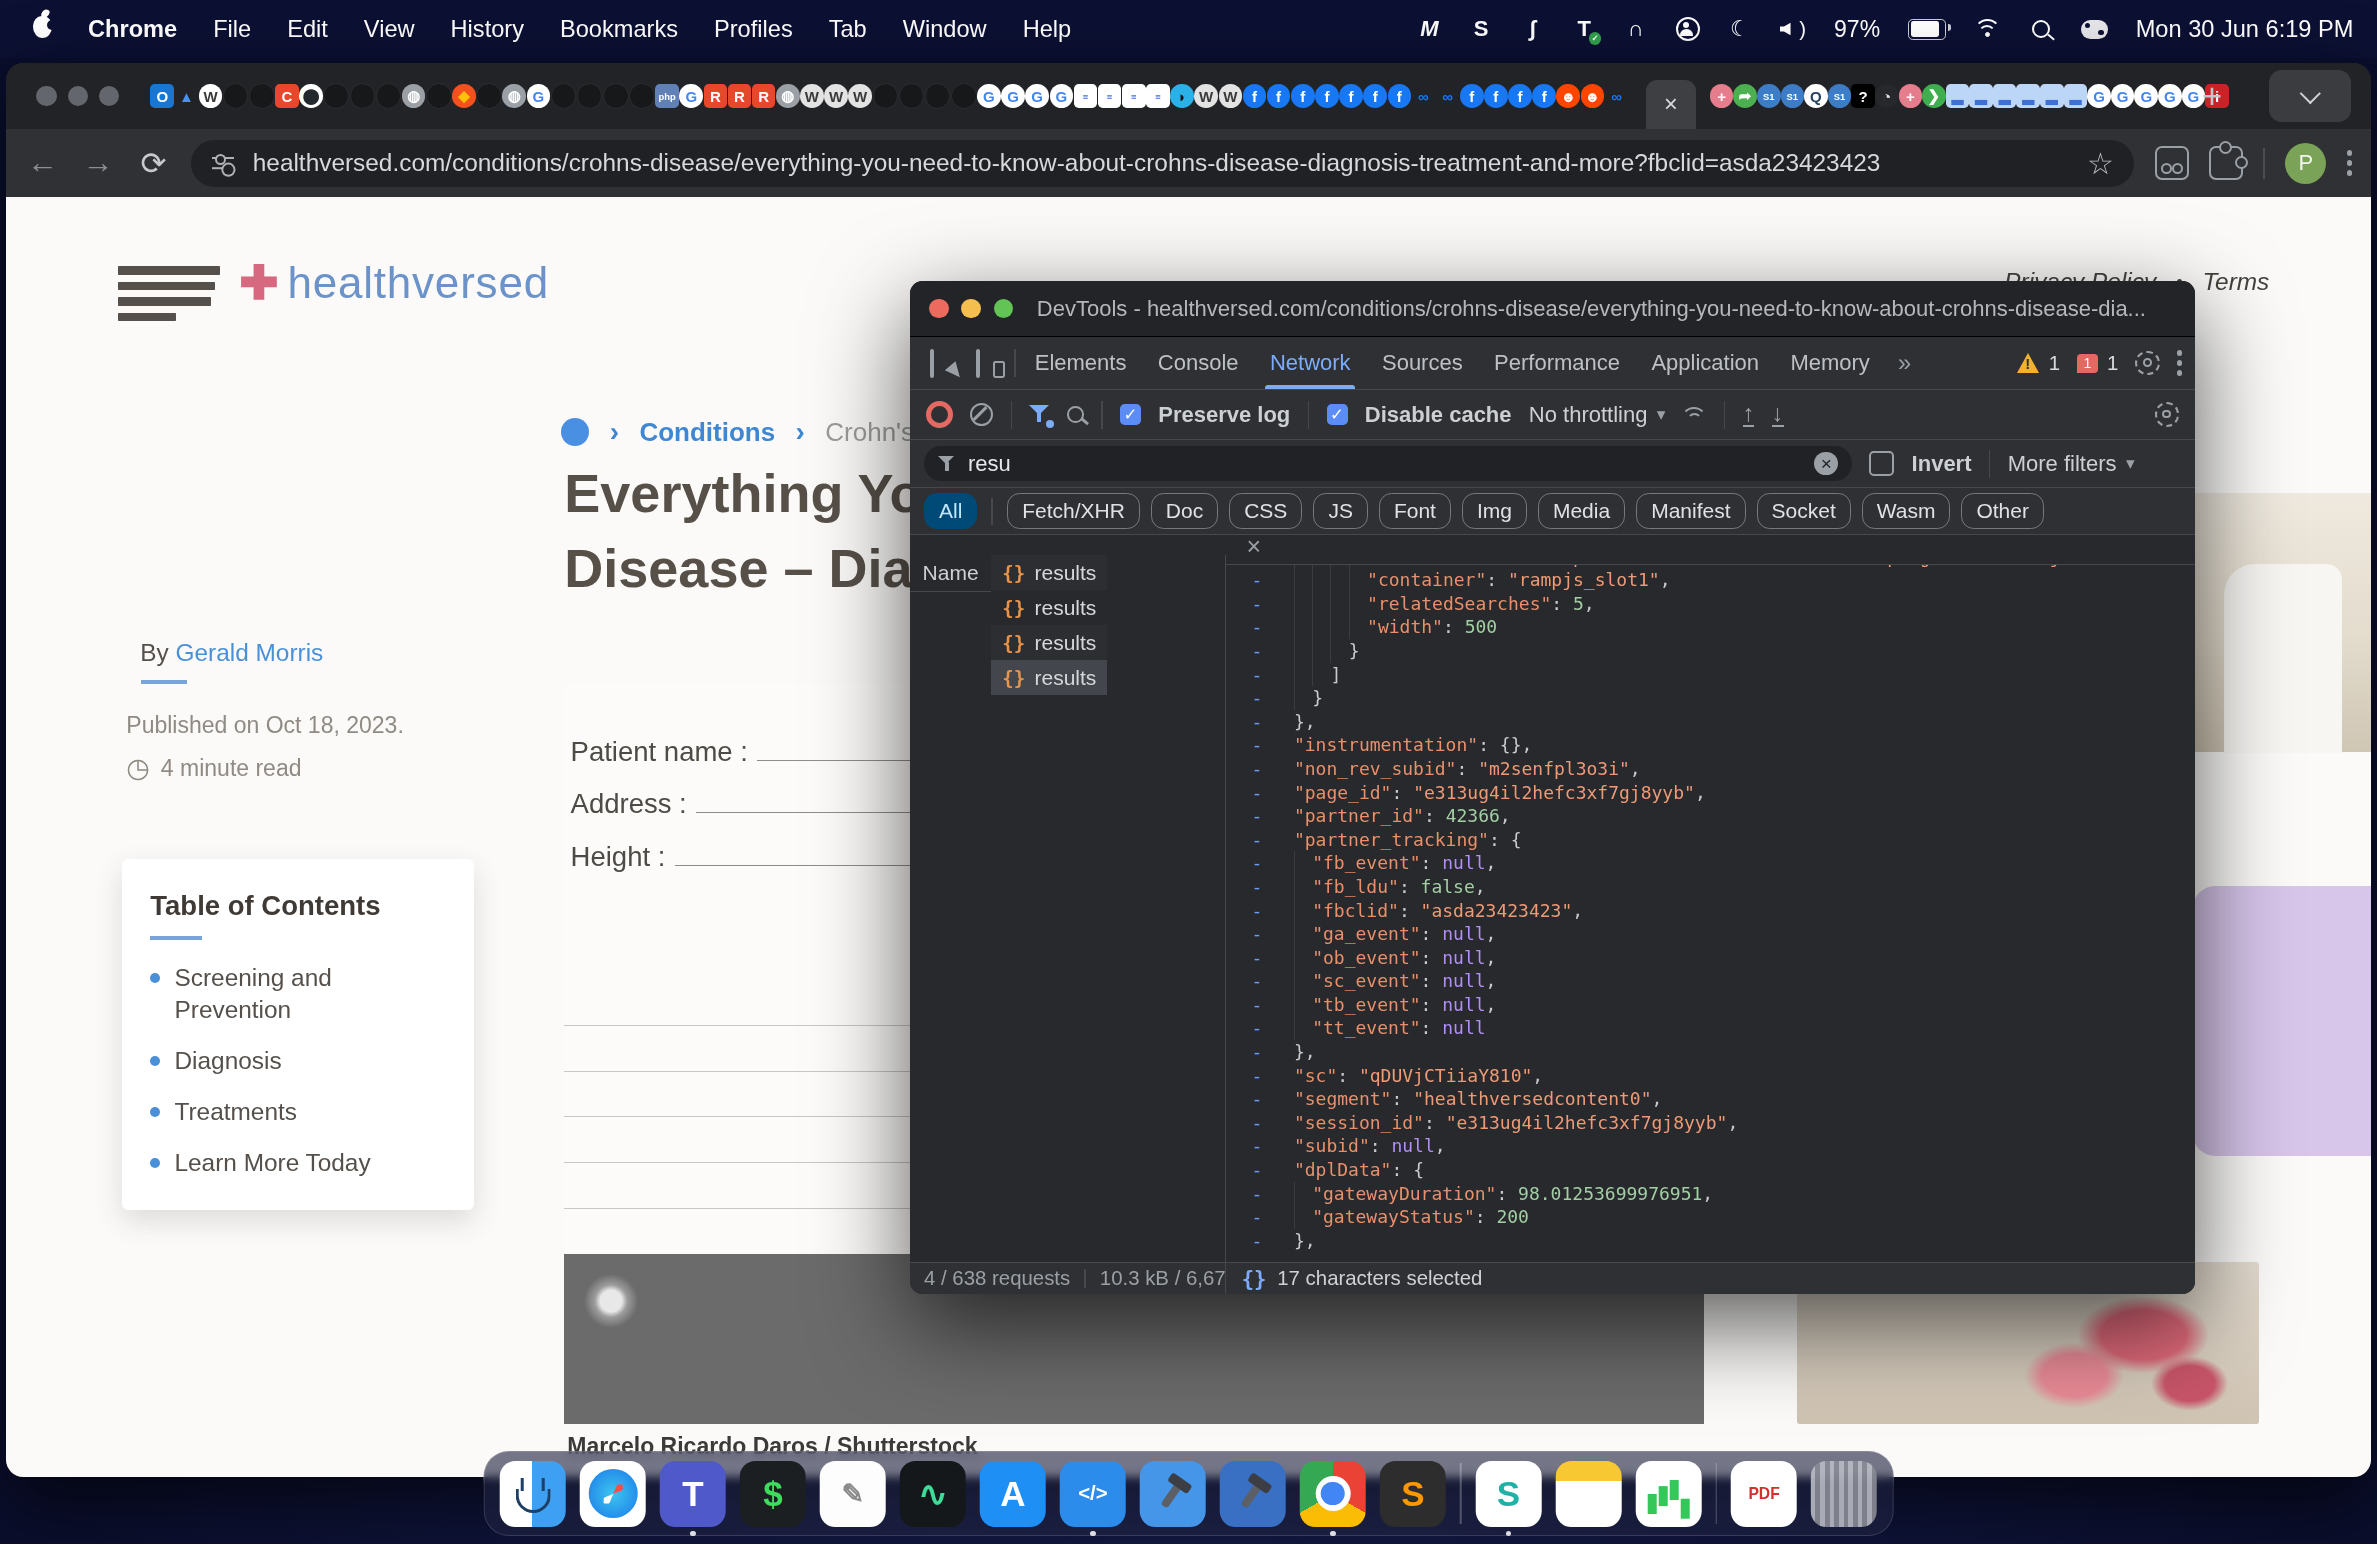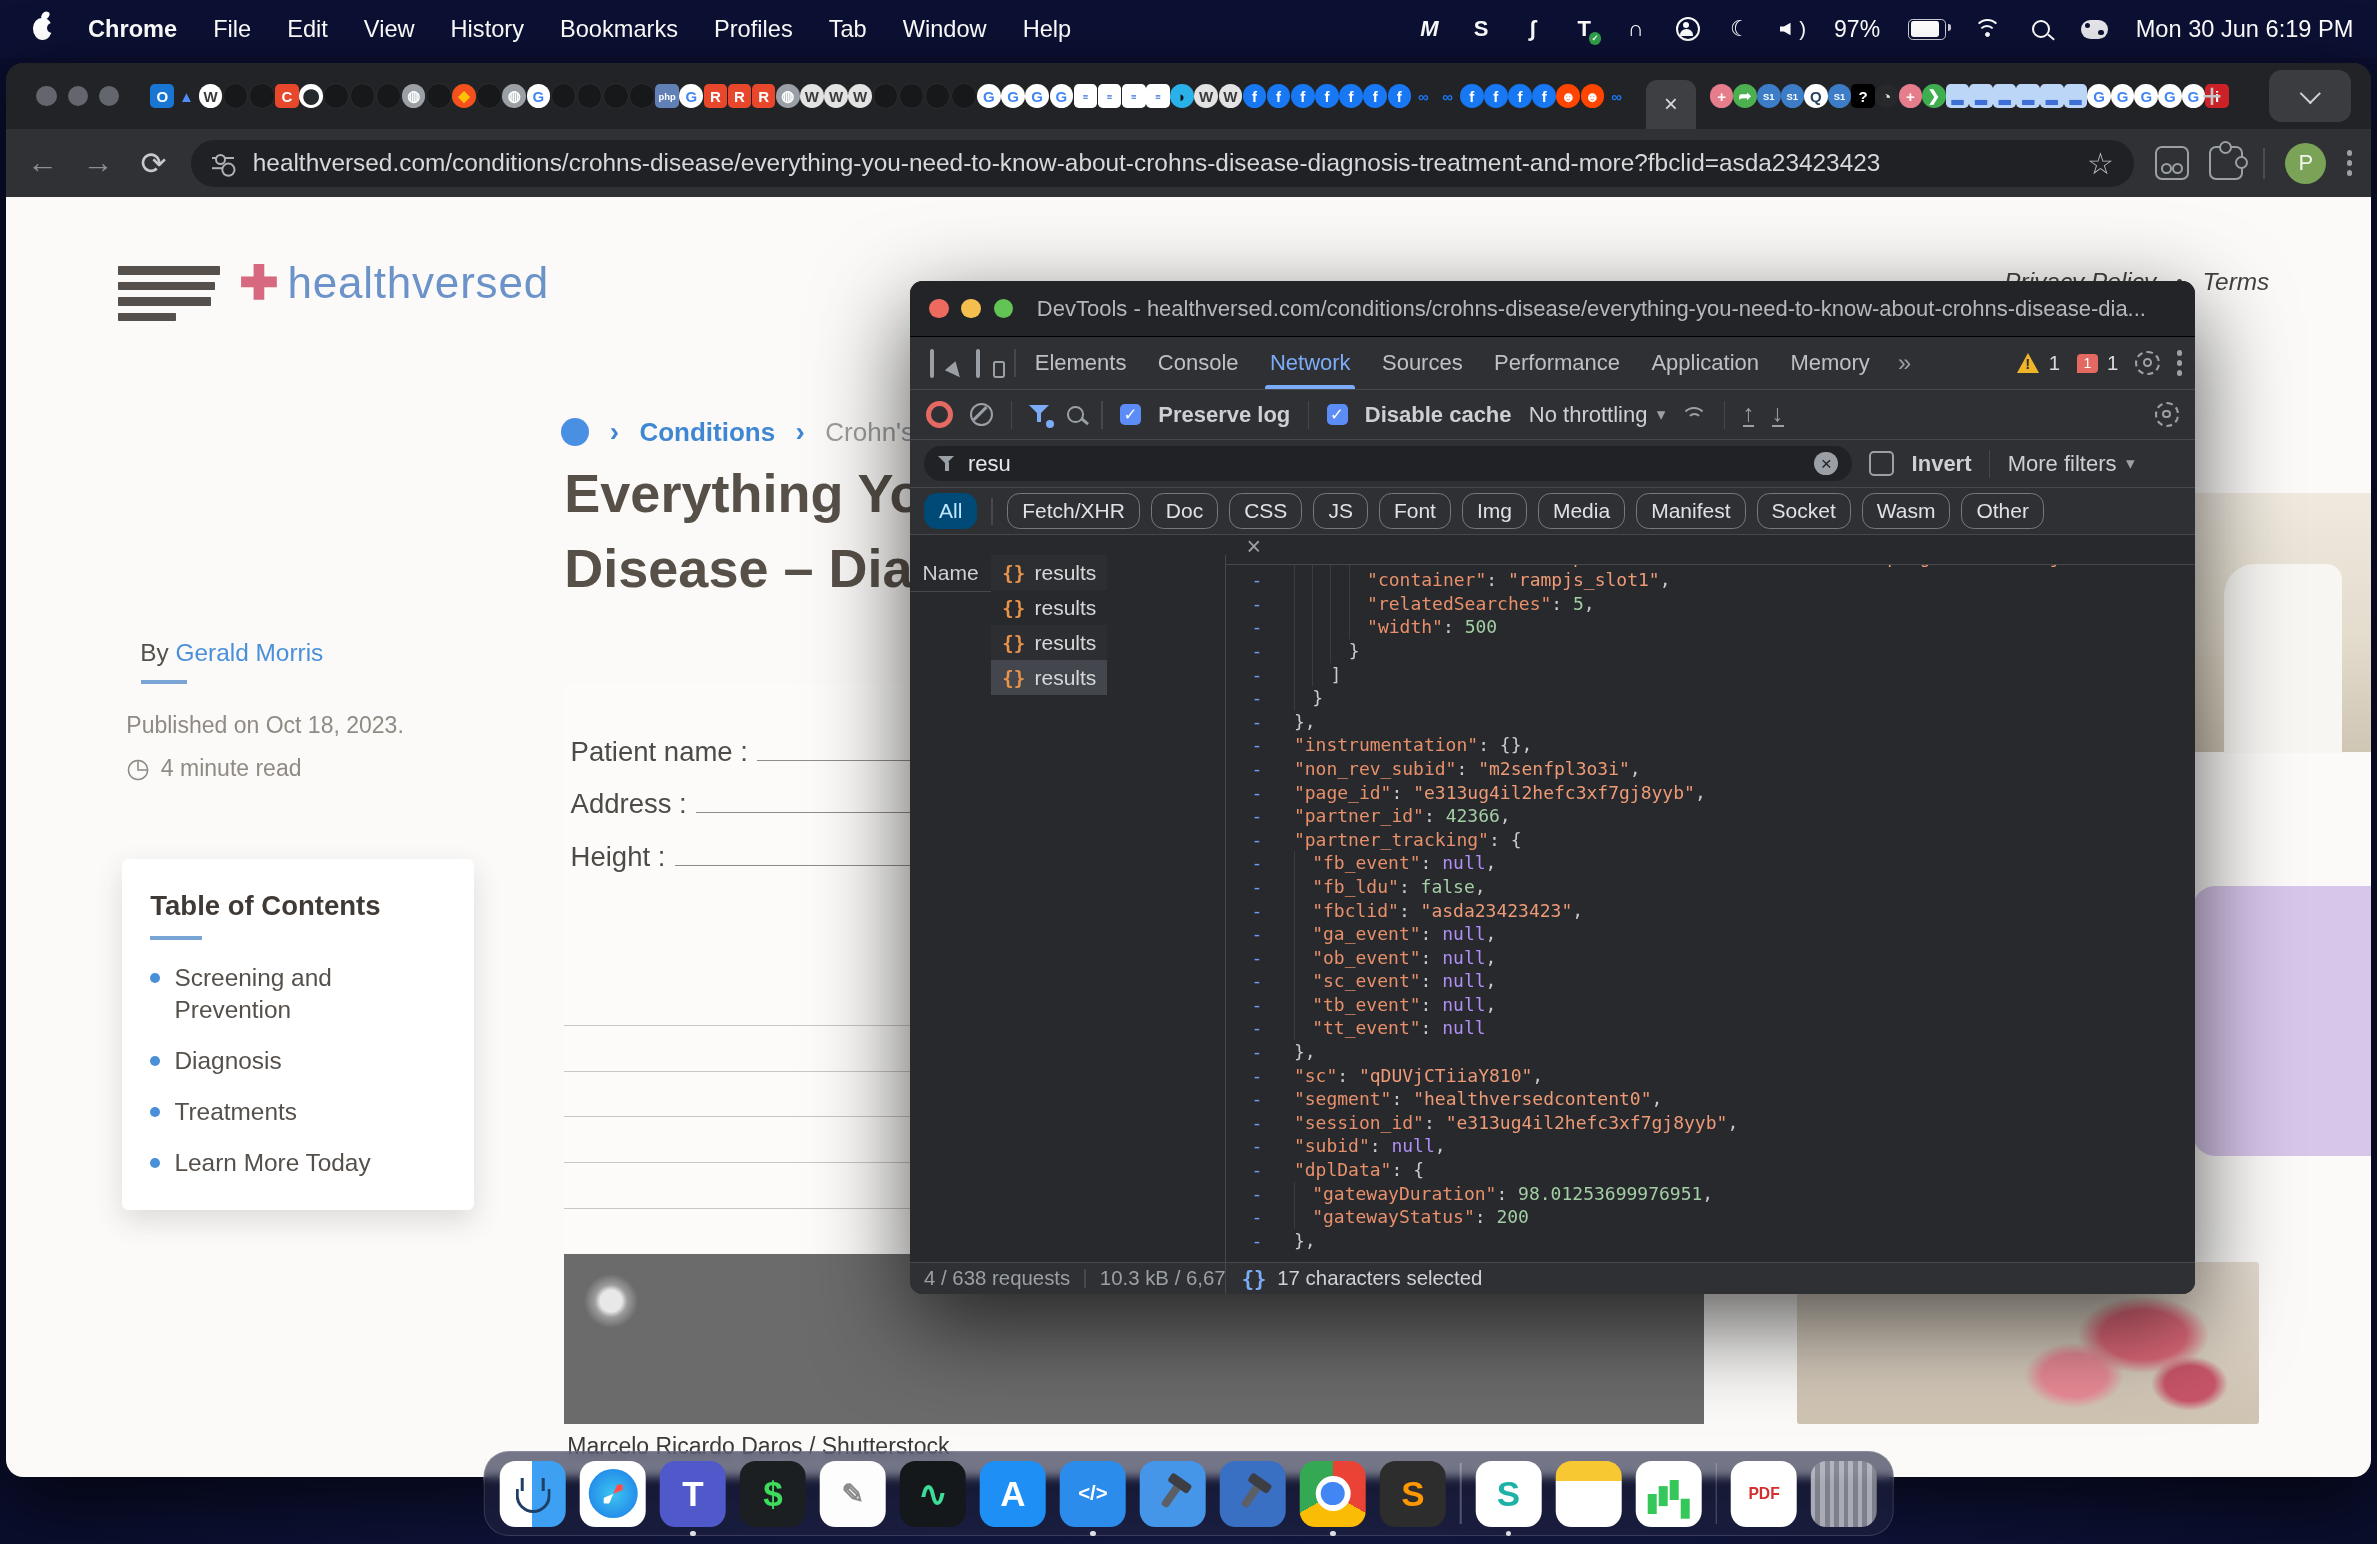--- a/index.html
+++ b/index.html
@@ -2,21 +2,21 @@
 <html style="font-size:12.6px"><head>
 <meta charset="utf-8">
 <style>
   html,body{margin:0;padding:0;background:#06081c;}
   #screen{position:relative;width:2377px;height:1544px;overflow:hidden;
     font-family:"Liberation Sans",sans-serif;
     background:radial-gradient(1258px 550px at 50% 115%, #232a60 0%, #121741 45%, #0a0e2c 100%);}
   
   #menubar{position:absolute;left:0;top:0;width:2377px;height:58px;background:#0c1033;
     display:flex;align-items:center;color:#fff;font-size:23.6px;}
-  #menubar .left{display:flex;align-items:center;gap:36px;padding-left:33px;}
+  #menubar .left{display:flex;align-items:flex-start;gap:36px;padding-left:33px;}
   #menubar .right{margin-left:auto;display:flex;align-items:center;gap:28px;padding-right:23.6px;}
   .menu-item{white-space:nowrap;}
   .menu-item.app{font-weight:700;}
   .apple{width:19px;height:22px;background:#fff;border-radius:46% 46% 50% 50%;position:relative;}
   .apple:before{content:"";position:absolute;top:-7px;left:8.6px;width:7px;height:8.6px;background:#fff;border-radius:60% 40% 60% 40%;transform:rotate(30deg);}
   .apple:after{content:"";position:absolute;top:4.7px;right:-5.5px;width:10.2px;height:10.2px;background:#0c1033;border-radius:50%;}
   .sico{display:flex;align-items:center;justify-content:center;color:#fff;font-size:22px;min-width:23.6px;height:28px;position:relative;}
   .battery{width:36px;height:19px;border:1.6px solid rgba(255,255,255,.8);border-radius:4.7px;position:relative;}
   .battery:before{content:"";position:absolute;left:1.6px;top:1.6px;bottom:1.6px;width:28px;background:#fff;border-radius:2.4px;}
   .battery:after{content:"";position:absolute;right:-5.5px;top:4.7px;width:3.1px;height:7px;background:rgba(255,255,255,.8);border-radius:0 2.4px 2.4px 0;}
@@ -106,21 +106,21 @@
      radial-gradient(31px 31px at 204px 39px,#dcdcdc 0 40%,#909090 60%,#606060 100%),
      radial-gradient(28px 28px at 299px 110px,#ececec 0 40%,#9a9a9a 60%,#6a6a6a 100%),
      radial-gradient(33px 33px at 409px 55px,#e2e2e2 0 40%,#8c8c8c 60%,#5c5c5c 100%),
      radial-gradient(28px 28px at 519px 118px,#efefef 0 40%,#a2a2a2 60%,#6e6e6e 100%),
      radial-gradient(35px 35px at 629px 47px,#d8d8d8 0 40%,#888 60%,#555 100%),
      radial-gradient(30px 30px at 739px 110px,#eaeaea 0 40%,#999 60%,#666 100%),
      radial-gradient(36px 36px at 857px 55px,#e4e4e4 0 40%,#8e8e8e 60%,#5e5e5e 100%),
      radial-gradient(30px 30px at 975px 118px,#f1f1f1 0 40%,#a5a5a5 60%,#707070 100%),
      radial-gradient(35px 35px at 1077px 47px,#dddddd 0 40%,#8a8a8a 60%,#585858 100%),
      linear-gradient(100deg,#b9b9b9,#8e9094 40%,#b4b6ba 70%,#9fa1a5);}
-  #photocredit{position:absolute;left:561px;top:1236px;font-size:23px;font-weight:400;color:#3c3a38;}
+  #photocredit{position:absolute;left:561px;top:1236px;font-size:23px;font-weight:700;color:#3c3a38;}
   #colonphoto{position:absolute;left:1791px;top:1065px;width:462px;height:162px;border-radius:3.1px;
     background:
      radial-gradient(94px 55px at 75% 45%,#e0697a 0 45%,rgba(224,105,122,0) 70%),
      radial-gradient(71px 47px at 60% 70%,#e98b97 0 45%,rgba(233,139,151,0) 70%),
      radial-gradient(55px 39px at 85% 75%,#c9556a 0 45%,rgba(201,85,106,0) 70%),
      linear-gradient(180deg,#e4dcd0,#cfc3b2);}
   #sliver-person{position:absolute;left:2187px;top:296px;width:178px;height:259px;
     background:linear-gradient(180deg,#efe9df 0%,#e4dccd 55%,#cfc6b4 100%);}
   #sliver-person:before{content:"";position:absolute;left:31px;top:71px;width:118px;height:189px;background:#f7f6f3;border-radius:31px 15.7px 0 0;}
   #sliver-purple{position:absolute;left:2187px;top:689px;width:178px;height:270px;background:#d7c5ea;border-radius:22px 0 0 22px;}

